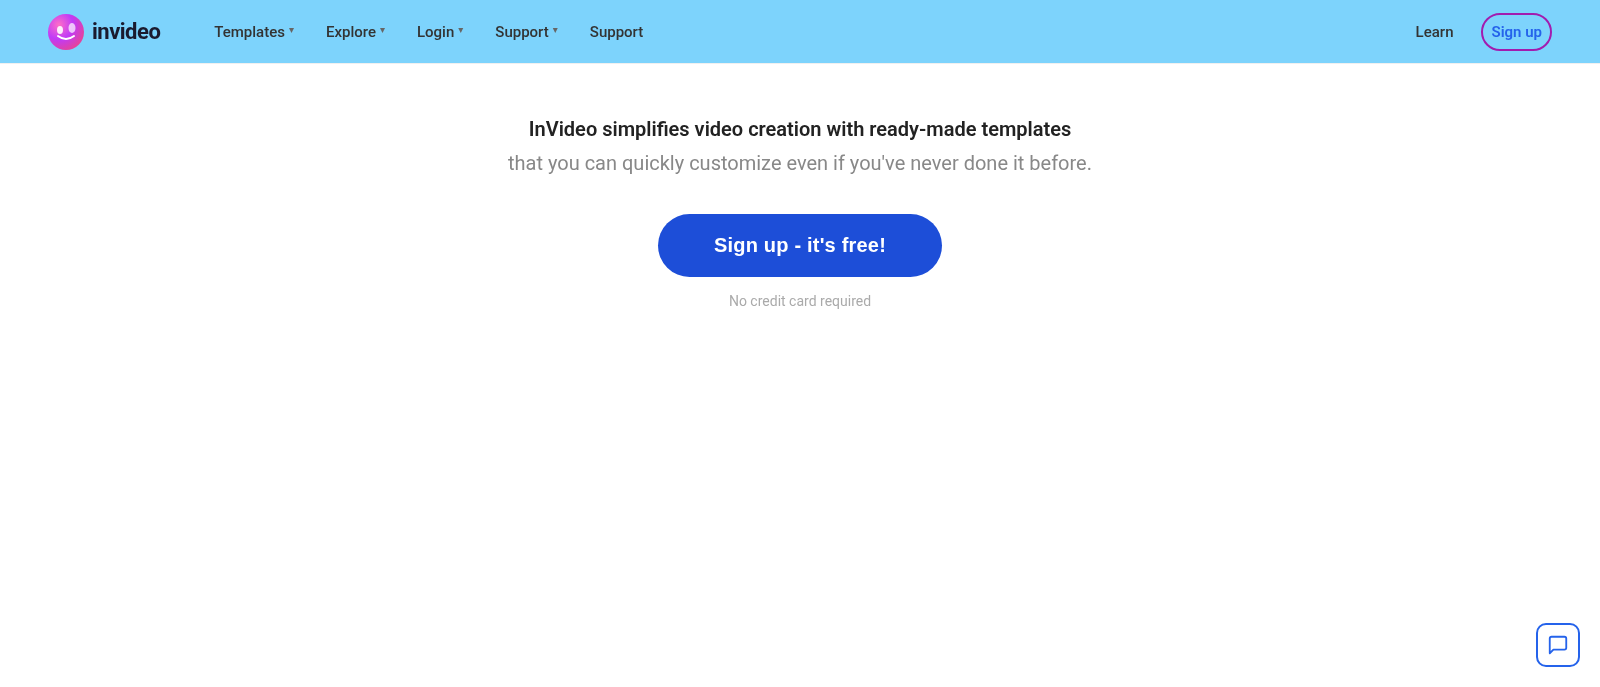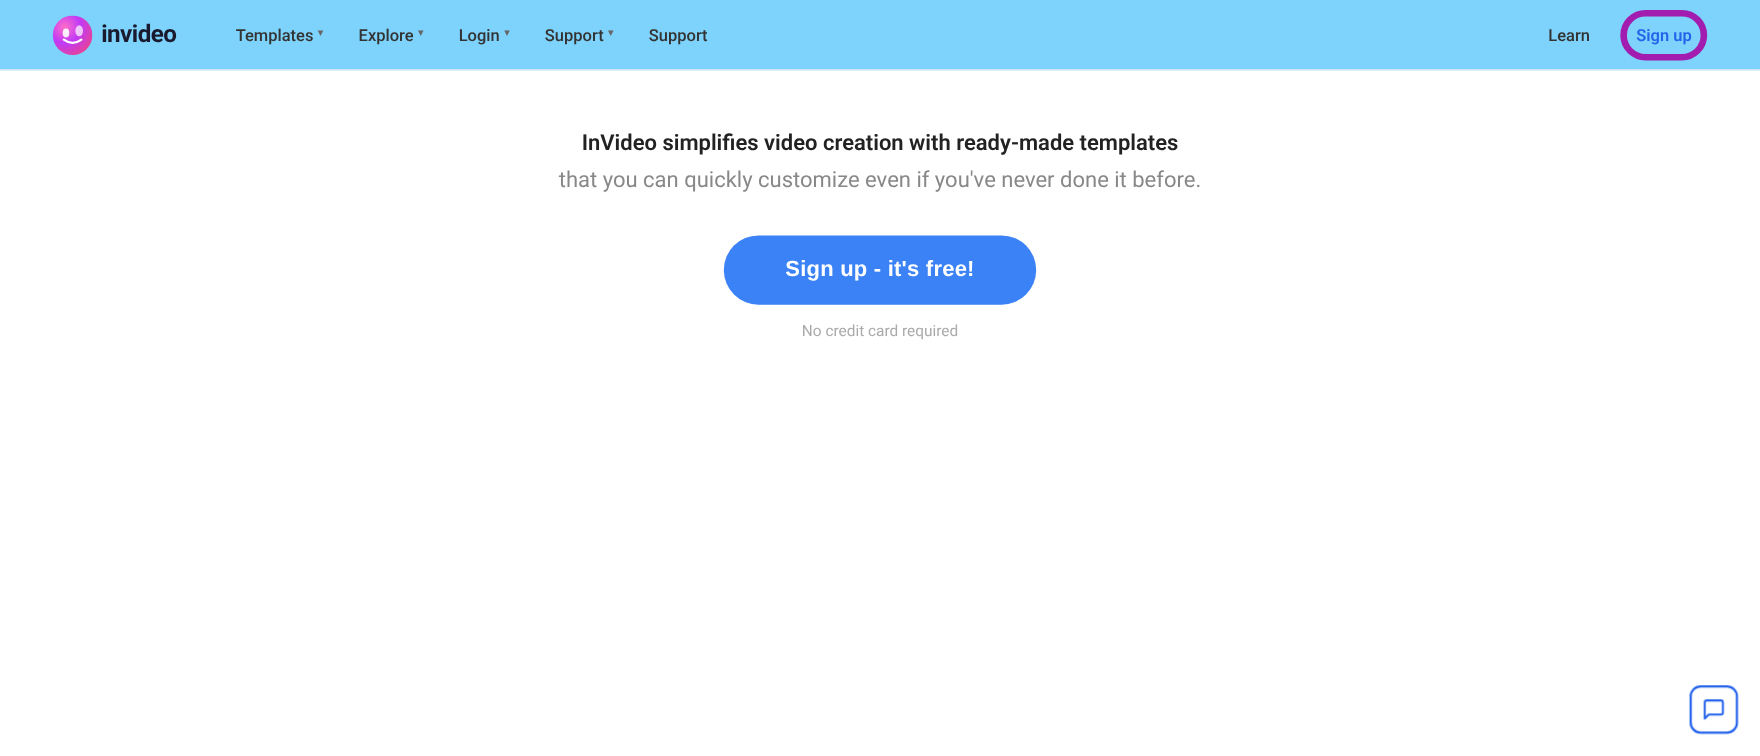--- a/index.html
+++ b/index.html
@@ -80,21 +80,21 @@
       cursor: pointer;
       padding: 8px 12px;
       border-radius: 6px;
       text-decoration: none;
     }
 
     .signup-btn {
       font-size: 15px;
       font-weight: 600;
       color: #2563eb;
-      border: 6px solid #a21caf;
+      border: 2px solid #a21caf;
       border-radius: 50px;
       padding: 8px 8px;
       cursor: pointer;
       background: transparent;
       text-decoration: none;
     }
 
     
     .hero {
       display: flex;
@@ -137,21 +137,21 @@
     .hero-subtitle-secondary {
       font-size: 20px;
       color: #888;
       font-weight: 400;
       margin-bottom: 36px;
       line-height: 1.5;
       text-align: right;
     }
 
     .cta-btn {
-      background: #3b82f6;
+      background: #1d4ed8;
       color: #fff;
       font-size: 20px;
       font-weight: 700;
       padding: 20px 56px;
       border-radius: 50px;
       border: none;
       cursor: pointer;
       margin-bottom: 16px;
       letter-spacing: 0.2px;
     }

